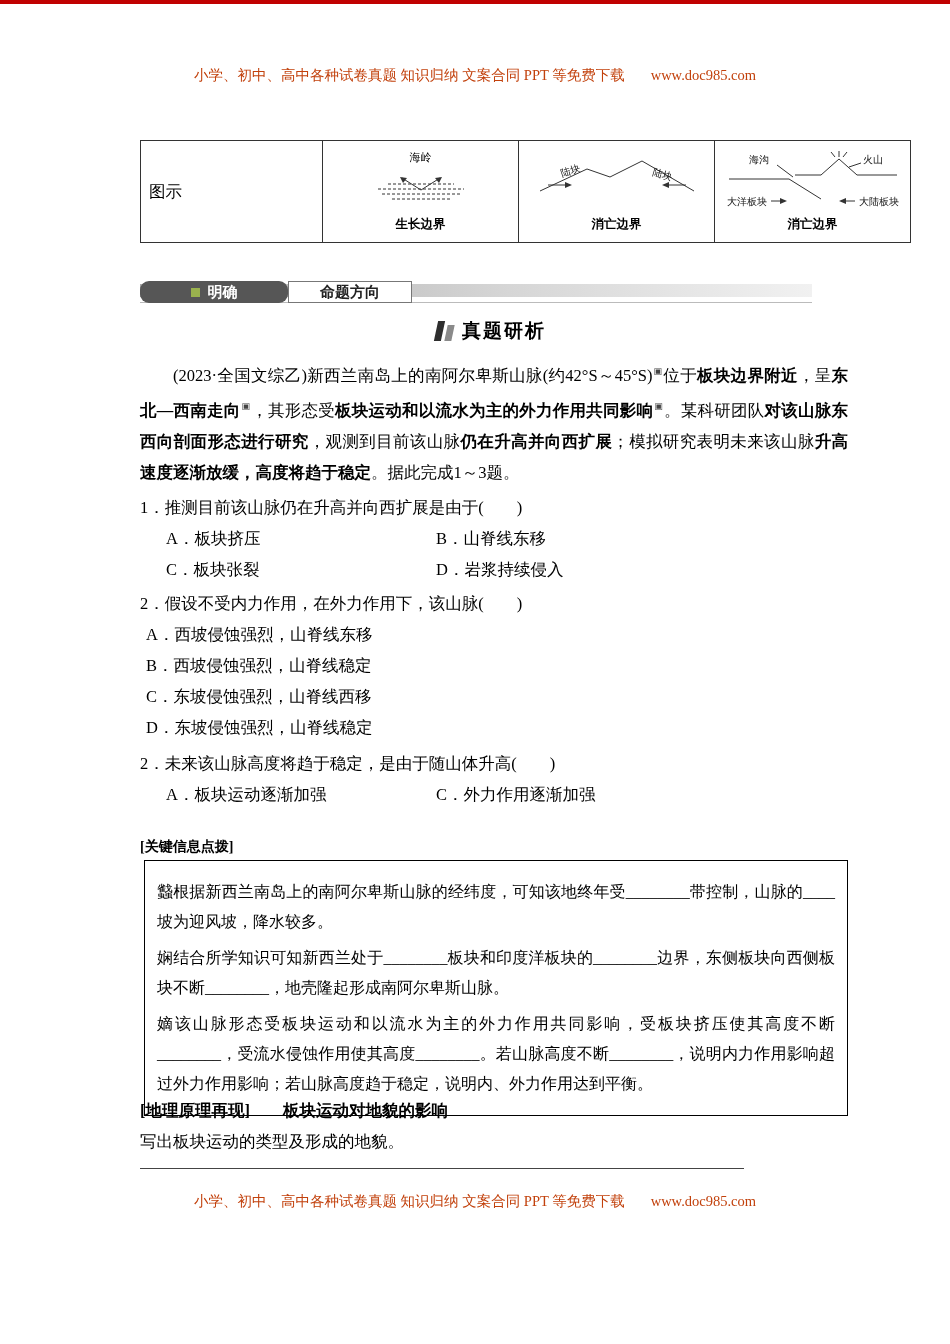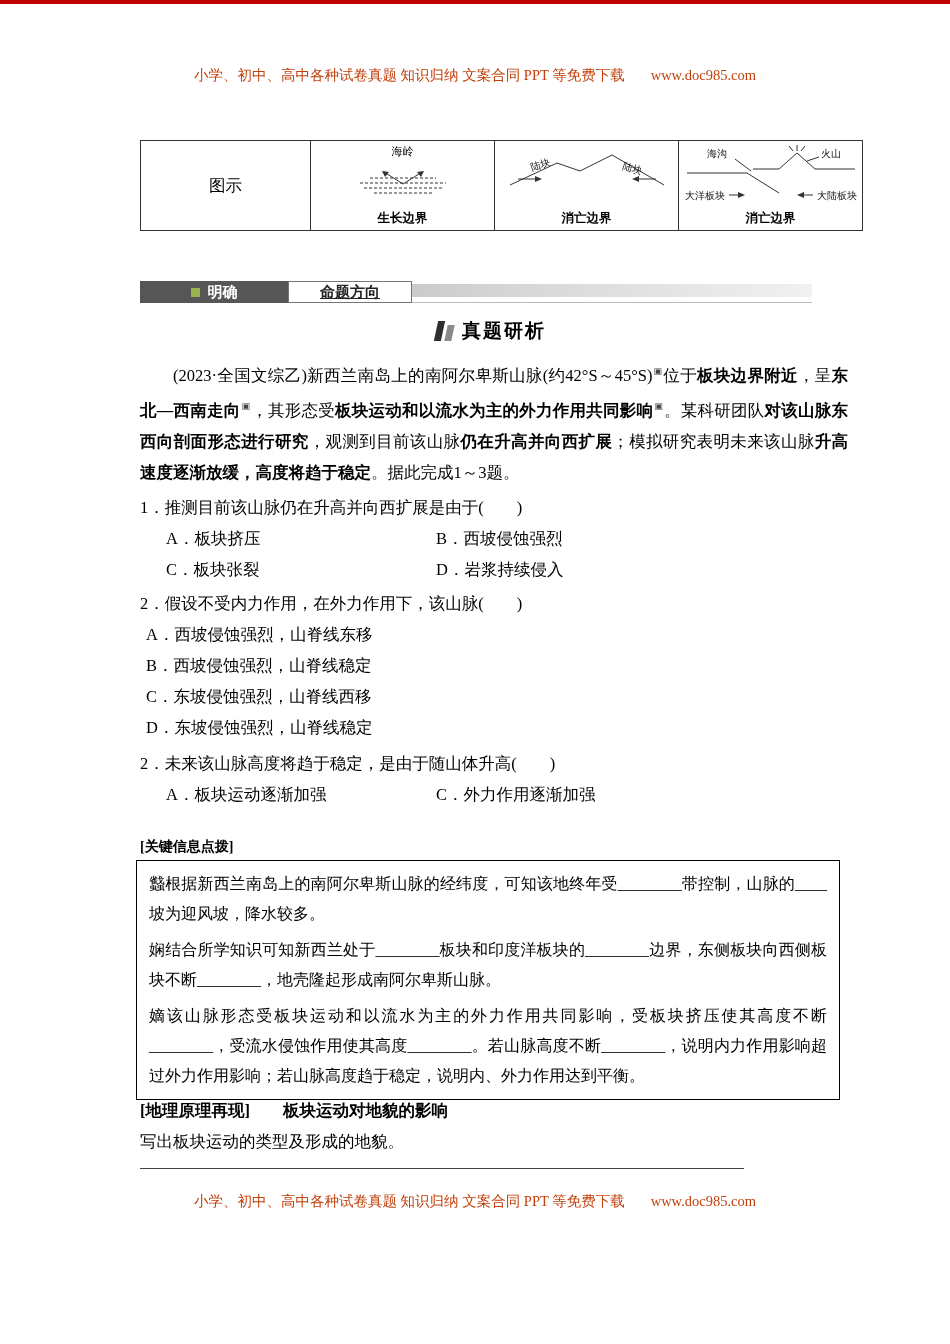--- a/index.html
+++ b/index.html
@@ -9,42 +9,42 @@
     overflow:hidden;
   }
   .red-bar{position:absolute;top:0;left:0;width:950px;height:4px;background:#c00000;}
   .page-header,.page-footer{position:absolute;left:0;width:950px;text-align:center;font-size:14.5px;color:#c2410c;}
   .page-header{top:66px;}
   .page-footer{top:1192px;}
   .promo-url{margin-left:26px;}
 
   
   .doc-table{position:absolute;top:140px;left:140px;width:702px;border-collapse:collapse;table-layout:fixed;}
-  .doc-table td{border:1px solid #333;height:85px;padding:2px;vertical-align:middle;}
-  .doc-table .label-cell{width:165px;text-align:center;font-size:16.5px;}
+  .doc-table td{border:1px solid #333;height:85px;padding:8px;vertical-align:middle;}
+  .doc-table .label-cell{width:165px;font-size:16.5px;}
   .diagram-cell{width:179px;}
   .diag{display:flex;flex-direction:column;align-items:center;justify-content:space-between;height:81px;}
   .diag .top-label{font-size:11px;line-height:12px;}
   .diag .caption{font-weight:bold;font-size:12.5px;line-height:15px;}
   .diag svg{display:block;}
   .diag svg text{font-size:10px;fill:#111;font-family:"Liberation Serif","DejaVu Serif",serif;}
   .diag svg .ln{stroke:#333;stroke-width:1;fill:none;}
   .diag svg .dash{stroke:#333;stroke-width:1;stroke-dasharray:3 2;}
   .diag svg .ah{fill:#333;}
 
   
   .section-bar{position:absolute;top:281px;left:140px;width:672px;height:22px;}
   .bar-track{position:absolute;top:3px;left:0;right:0;height:13px;
     background:linear-gradient(to right,#a9a9a9,#d6d6d6 55%,#f1f1f1);}
   .bar-underline{position:absolute;top:21px;left:0;right:0;height:1px;background:#bbb;}
   .tab-dark{position:absolute;left:0;top:0;width:148px;height:22px;background:#565656;color:#fff;
-    display:flex;align-items:center;justify-content:center;gap:8px;font-weight:bold;font-size:15px;}
+    display:flex;align-items:center;justify-content:center;gap:8px;font-weight:bold;font-size:15px;border-radius:9px;}
   .tab-square{width:9px;height:9px;background:#9ab24e;display:inline-block;}
   .tab-light{position:absolute;left:148px;top:0;width:122px;height:20px;background:#fff;border:1px solid #777;
-    display:flex;align-items:center;justify-content:center;font-weight:bold;font-size:15px;color:#222;text-decoration:underline;}
+    display:flex;align-items:center;justify-content:center;font-weight:bold;font-size:15px;color:#222;}
 
   
   .topic{position:absolute;top:318px;left:140px;width:702px;display:flex;align-items:center;justify-content:center;}
   .topic-icon{display:inline-flex;gap:3px;margin-right:9px;align-items:flex-end;}
   .topic-icon i{display:inline-block;width:7px;height:20px;background:#2e2e2e;transform:skewX(-12deg);}
   .topic-icon i.lite{background:#8a8a8a;height:16px;}
   .topic-title{font-size:19px;font-weight:bold;letter-spacing:2px;}
 
   
   .intro{position:absolute;top:356px;left:140px;width:708px;font-size:16.5px;line-height:31px;text-align:justify;text-indent:2em;}
@@ -53,21 +53,21 @@
 
   
   .question{position:absolute;left:140px;width:708px;font-size:16.5px;line-height:31px;}
   .q1{top:492px;} .q2{top:588px;} .q3{top:748px;}
   .opt-grid{display:grid;grid-template-columns:270px auto;column-gap:0;padding-left:6px;margin-left:20px;}
   .opt-list{padding-left:6px;}
   .opt{display:block;}
 
   
   .key-title{position:absolute;top:838px;left:140px;width:708px;font-size:14px;font-weight:bold;}
-  .key-box{position:absolute;top:860px;left:136px;width:678px;border:1px solid #000;padding:8px 12px;
+  .key-box{position:absolute;top:860px;left:144px;width:678px;border:1px solid #000;padding:16px 12px;
     font-size:16px;line-height:30px;text-align:justify;}
   .key-item{margin:0 0 6px 0;}
   .key-item:last-child{margin-bottom:0;}
 
   
   .principle{position:absolute;top:1100px;left:140px;width:708px;font-size:16.5px;font-weight:bold;}
   .principle .gap{display:inline-block;width:2em;}
   .prompt{position:absolute;top:1131px;left:140px;width:708px;font-size:16.5px;}
   .answer-line{position:absolute;top:1168px;left:140px;width:604px;height:1px;background:#444;}
 </style>
@@ -157,21 +157,21 @@
     </span>
   <span class="topic-title">真题研析</span>
 </div>
 
 <div class="intro"><span>(2023·全国文综乙)新西兰南岛上的南阿尔卑斯山脉(约42°S～45°S)</span><span class="sup">▣</span><span>位于</span><span class="b">板块边界附近</span><span>，呈</span><span class="b">东北—西南走向</span><span class="sup">▣</span><span>，其形态受</span><span class="b">板块运动和以流水为主的外力作用共同影响</span><span class="sup">▣</span><span>。某科研团队</span><span class="b">对该山脉东西向剖面形态进行研究</span><span>，观测到目前该山脉</span><span class="b">仍在升高并向西扩展</span><span>；模拟研究表明未来该山脉</span><span class="b">升高速度逐渐放缓，高度将趋于稳定</span><span>。据此完成1～3题。</span></div>
 
 <div class="question q1">
   <div>1．推测目前该山脉仍在升高并向西扩展是由于(　　)</div>
   <div class="opt-grid">
     <span class="opt">A．板块挤压</span>
-    <span class="opt">B．西坡侵蚀强烈</span>
+    <span class="opt">B．山脊线东移</span>
     <span class="opt">C．板块张裂</span>
     <span class="opt">D．岩浆持续侵入</span>
   </div>
 </div>
 
 <div class="question q2">
   <div>2．假设不受内力作用，在外力作用下，该山脉(　　)</div>
   <div class="opt-list">
     <span class="opt">A．西坡侵蚀强烈，山脊线东移</span>
     <span class="opt">B．西坡侵蚀强烈，山脊线稳定</span>

